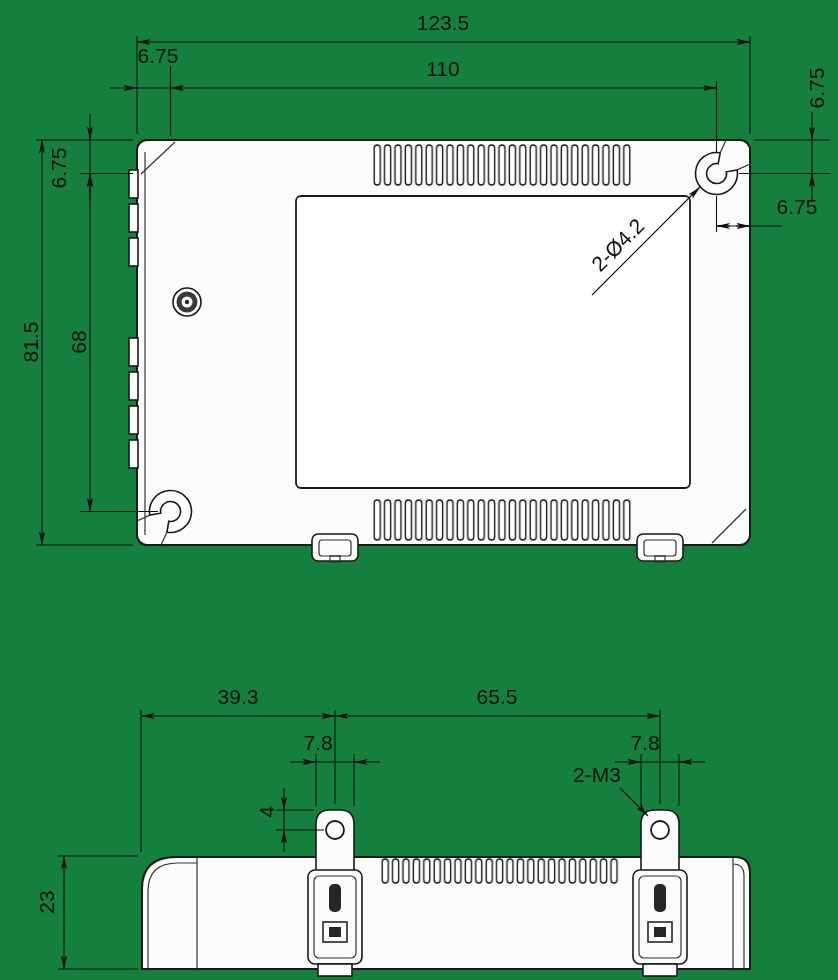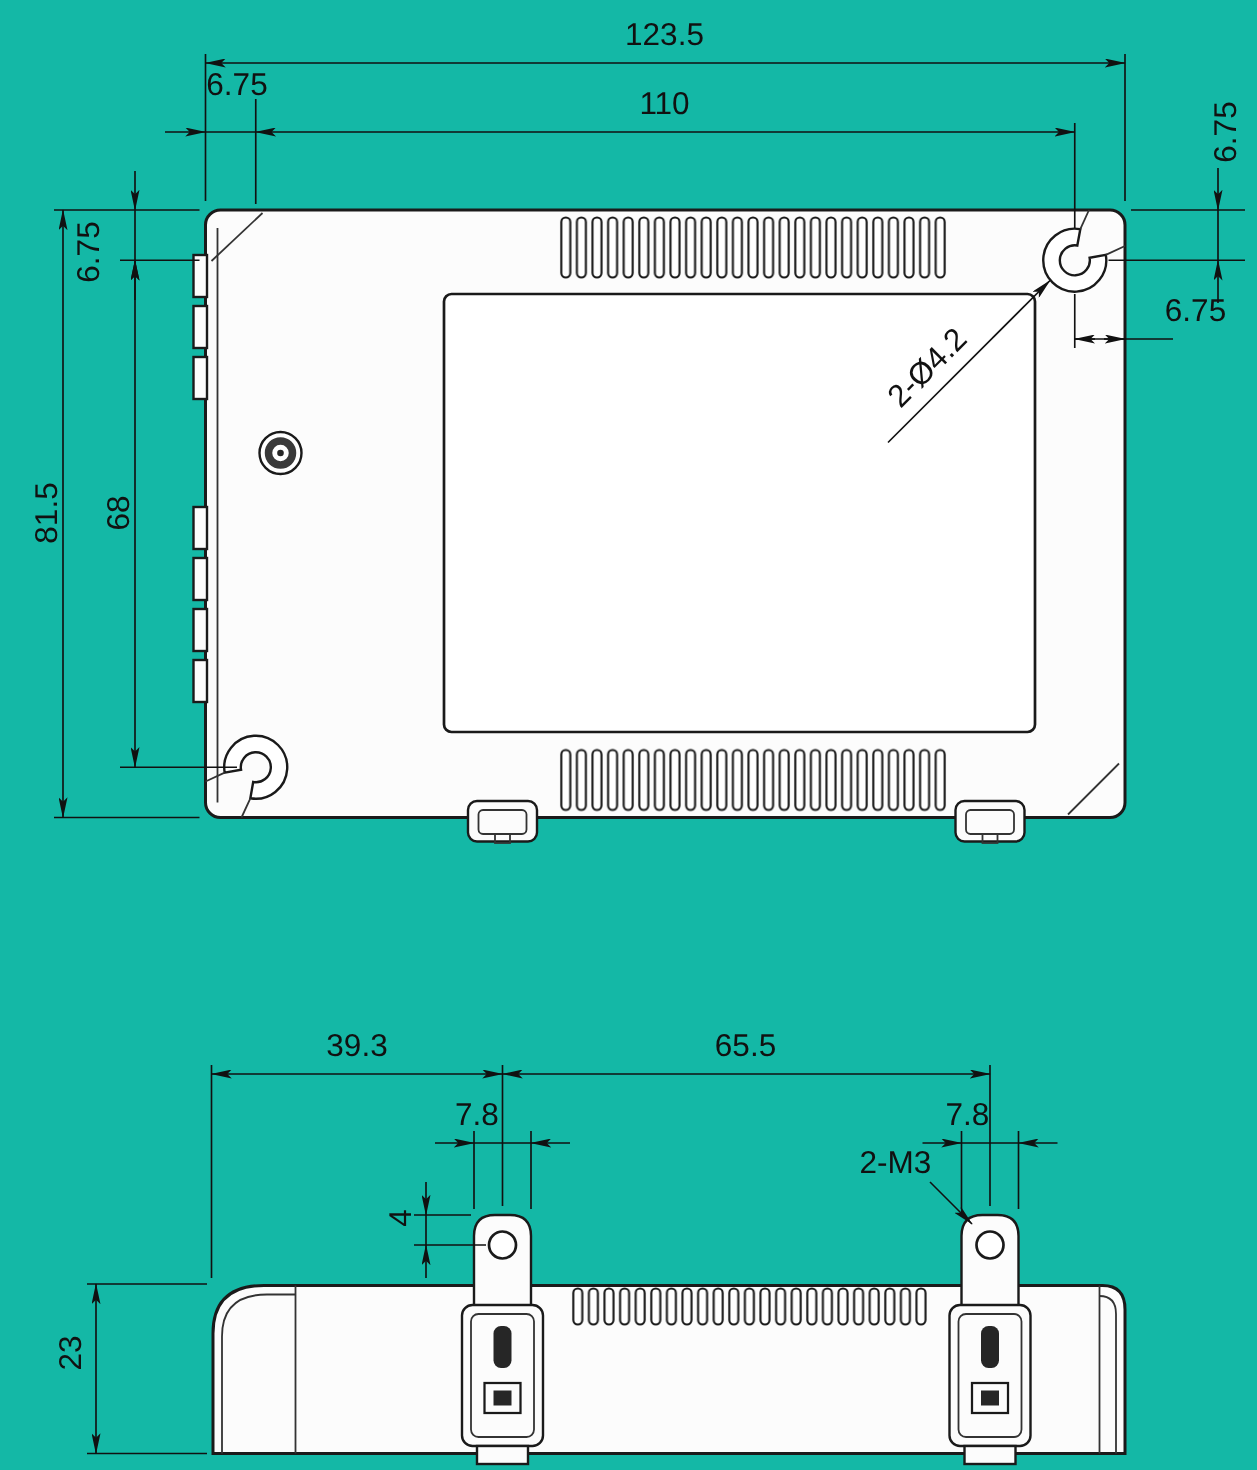--- a/index.html
+++ b/index.html
@@ -1,19 +1,19 @@
 <!DOCTYPE html>
 <html><head>
 <meta charset="utf-8">
 <style>
   html,body{margin:0;padding:0;background:#fff;}
   .sheet{
     position:relative;
     width:838px;height:980px;
-    background:#14b8a6;
+    background:#15803d;
     font-family:"Liberation Sans", sans-serif;
     overflow:hidden;
   }
   svg{position:absolute;left:0;top:0;}
   .obj{stroke:#1a1a1a;stroke-width:2;fill:#fcfcfc;}
   .obj2{stroke:#1a1a1a;stroke-width:1.6;fill:#fcfcfc;}
   .thin{stroke:#333;stroke-width:1.2;fill:none;}
   .dim{stroke:#111;stroke-width:1.1;fill:none;}
   .dark{fill:#262626;stroke:none;}
   text.dt{

